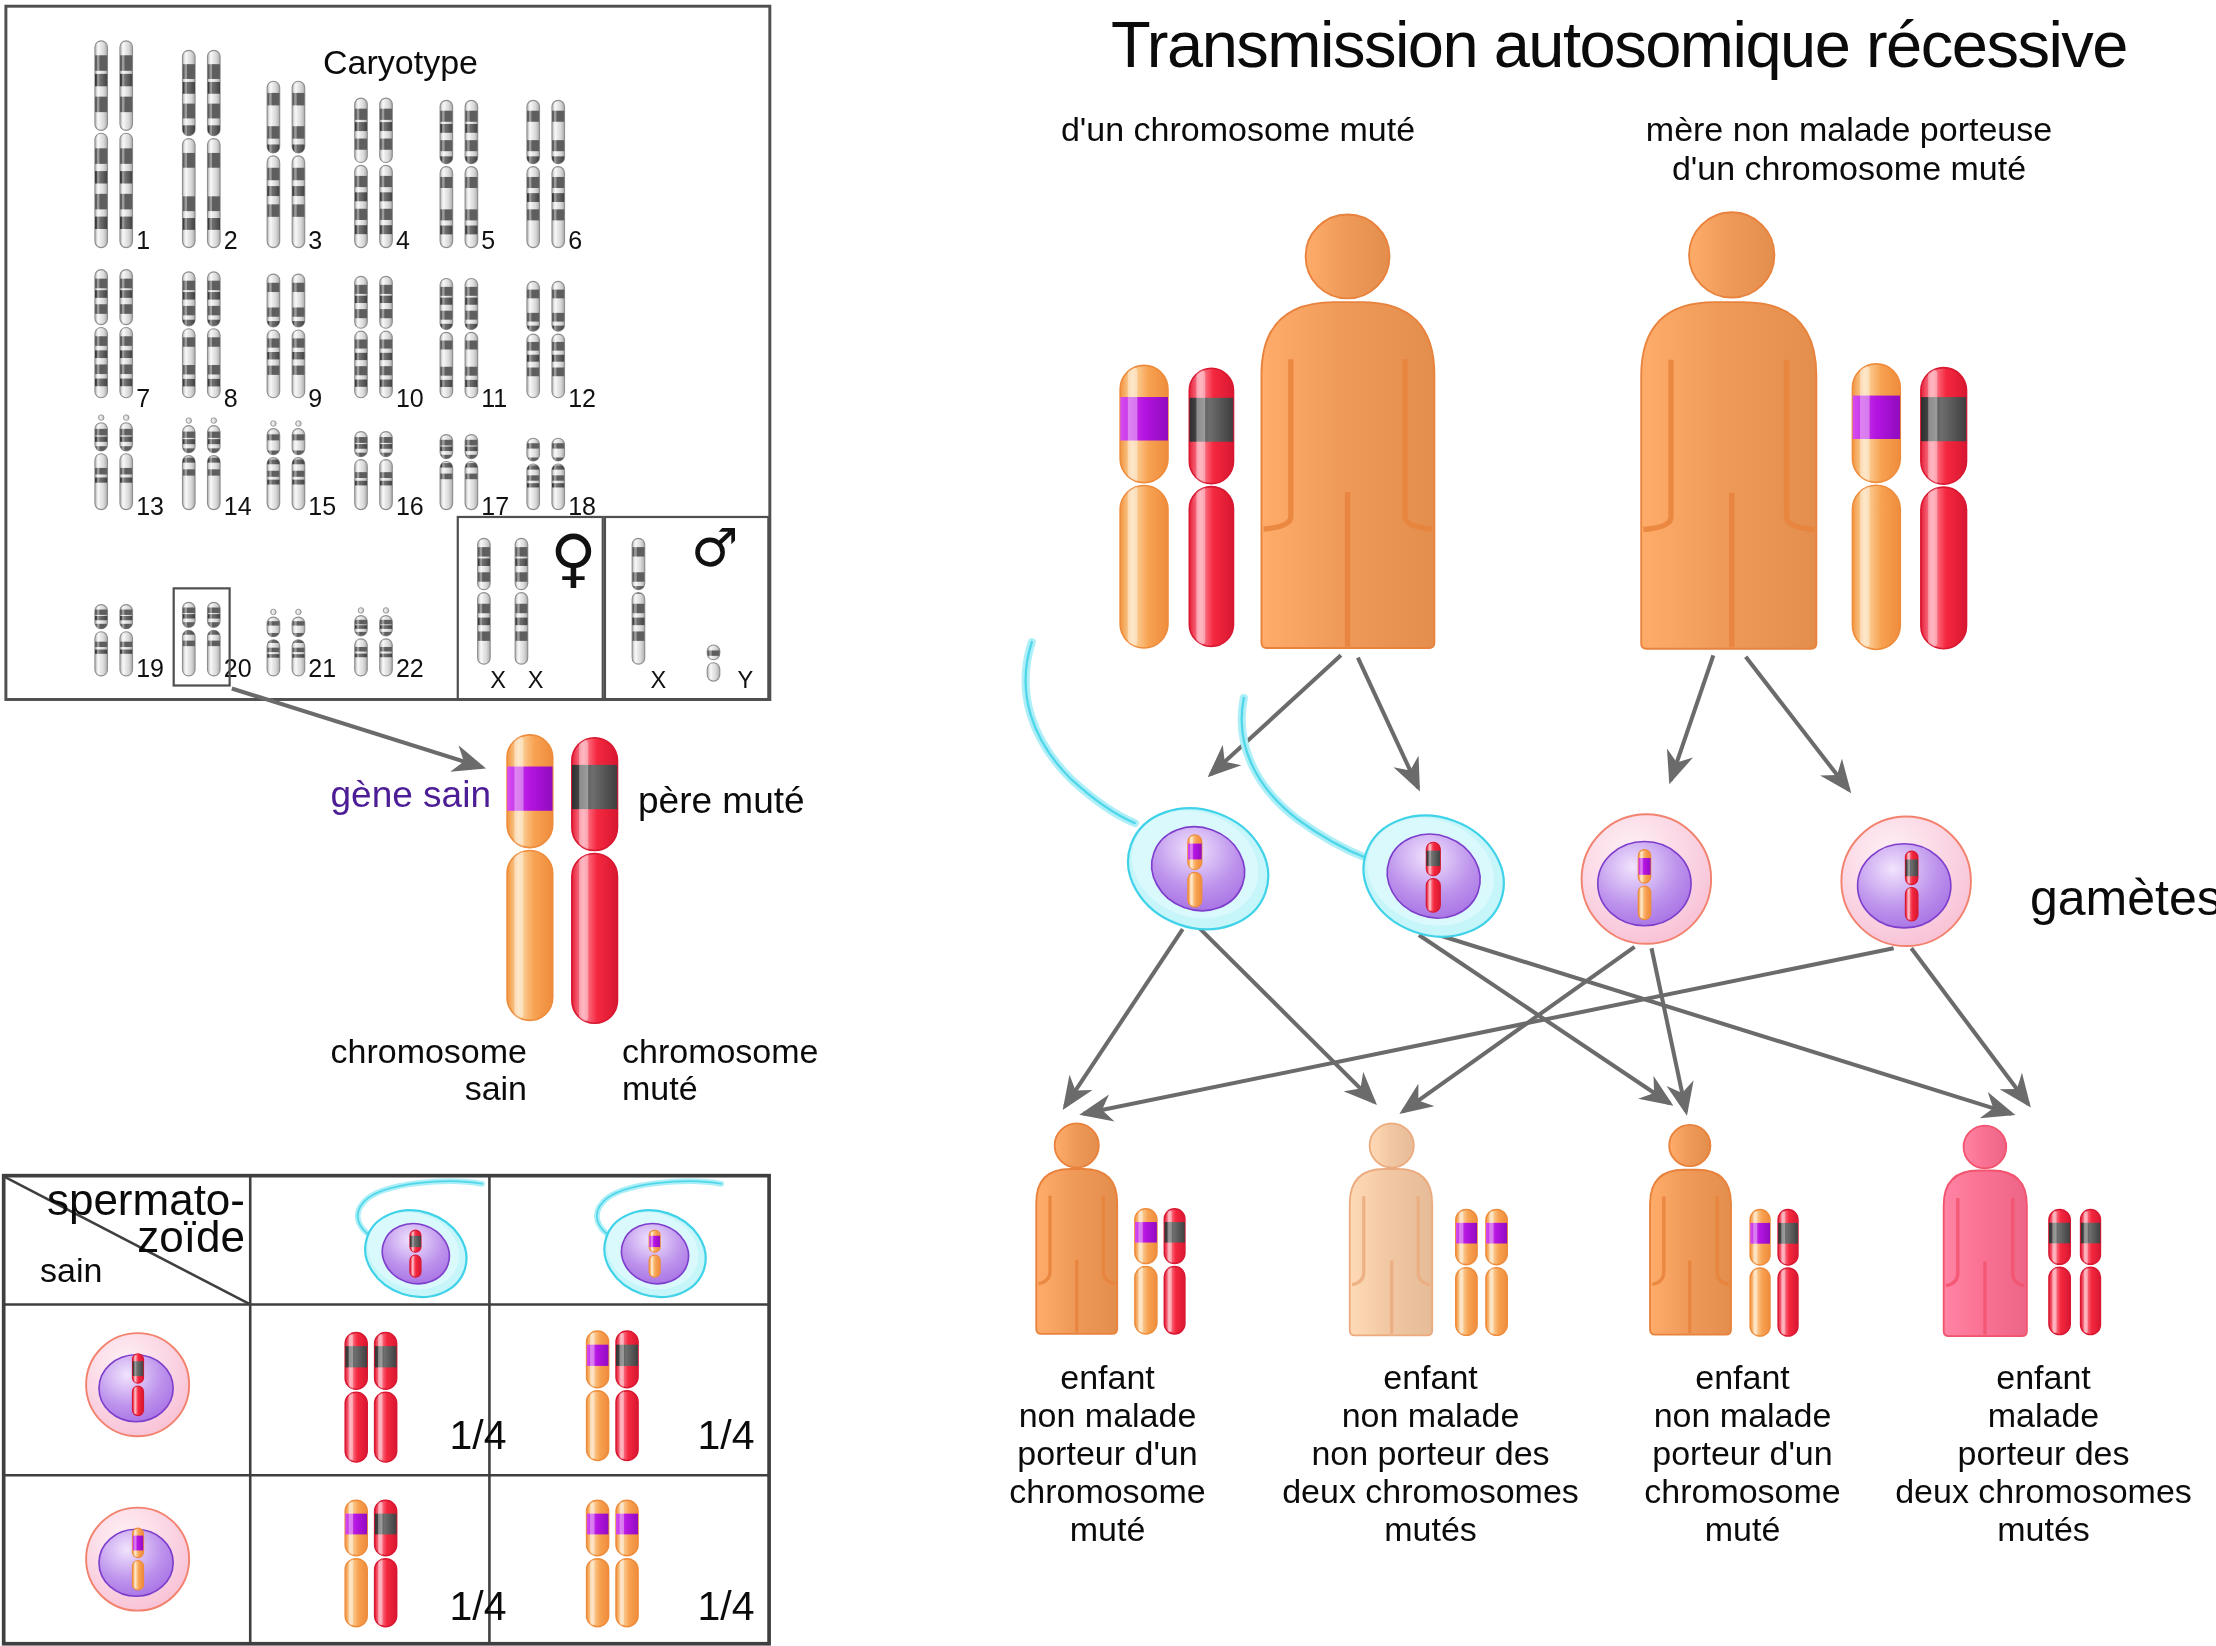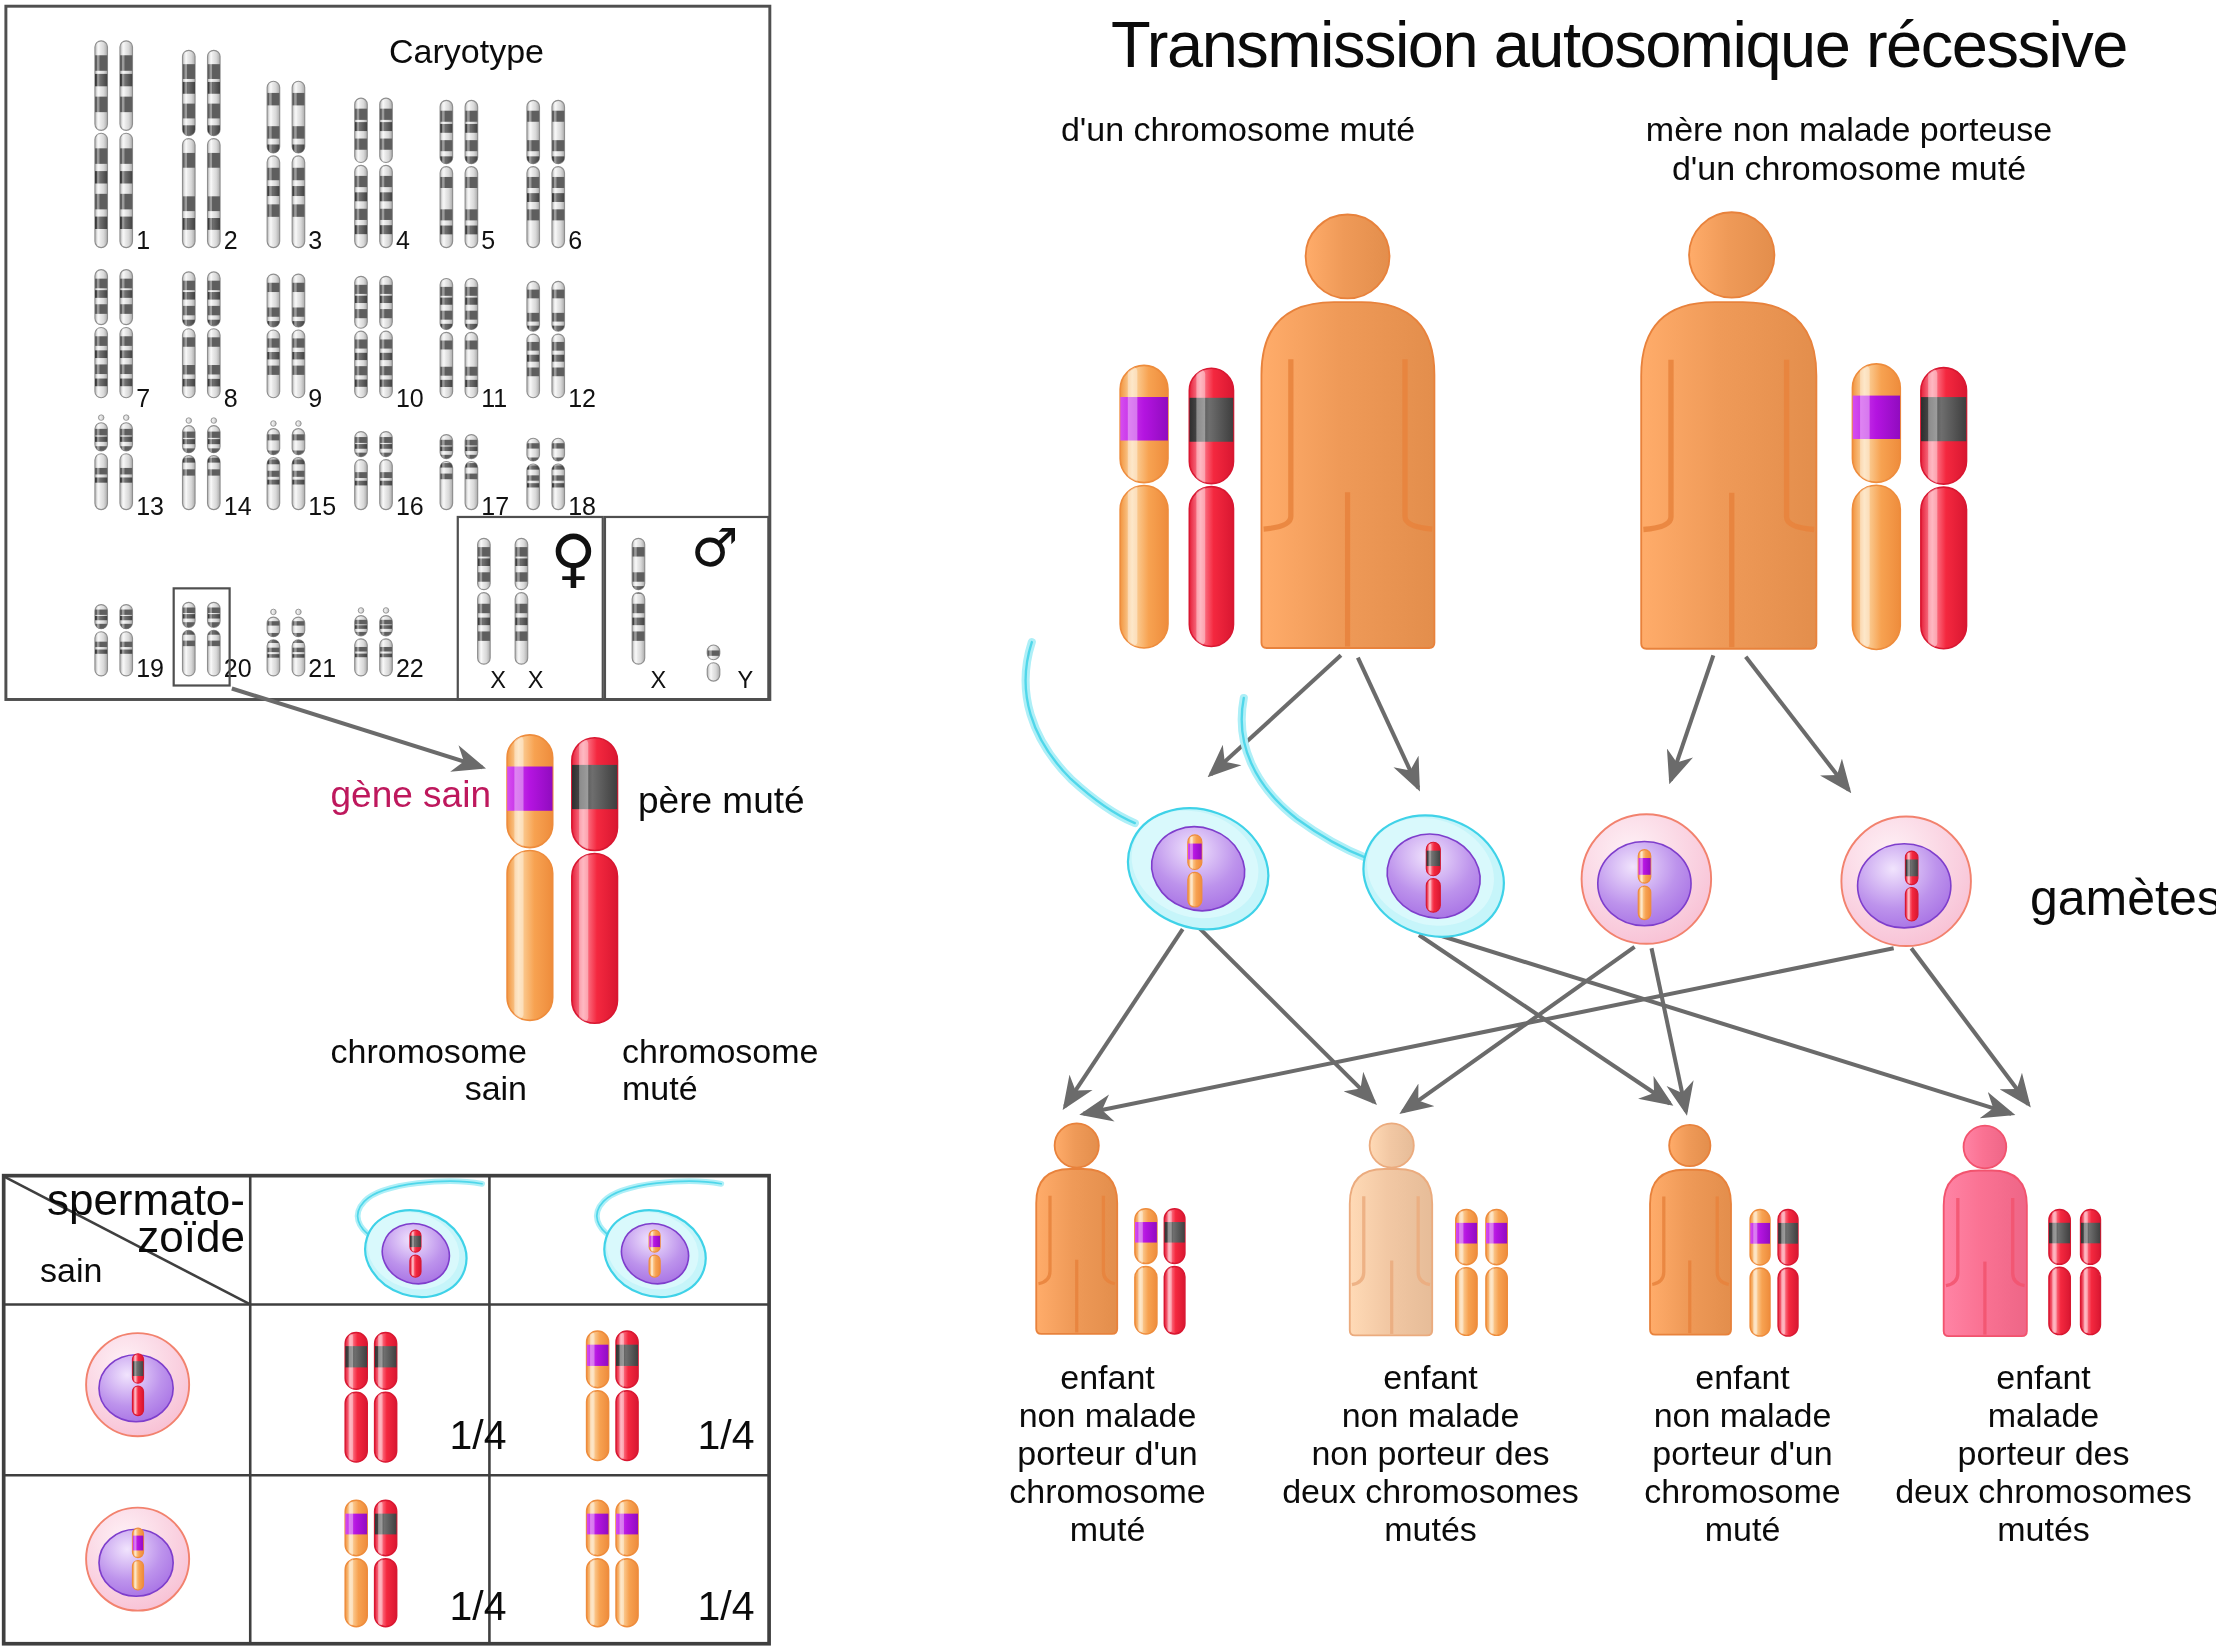--- a/index.html
+++ b/index.html
@@ -10,21 +10,21 @@
   #main-title{left:876px;top:7.4px;width:1251px;font-size:65px;letter-spacing:-1.5px;text-align:right;}
   .parent-label{width:486px;font-size:34px;line-height:39px;text-align:center;}
   #father-label{left:995px;top:110px;}
   #mother-label{left:1606px;top:110px;}
   #gametes-label{left:2030px;top:869px;font-size:50px;}
   .child-label{width:353px;font-size:34px;line-height:38px;text-align:center;top:1358px;}
   #child1-label{left:931px;}
   #child2-label{left:1254px;}
   #child3-label{left:1566px;}
   #child4-label{left:1867px;}
-  #karyotype-title{left:323px;top:32px;width:221px;font-size:34px;text-align:right;}
+  #karyotype-title{left:323px;top:43px;width:221px;font-size:34px;text-align:left;}
   #gene-sain-label{right:1725px;top:774px;font-size:37px;color:#C520C9;}
   #gene-mute-label{left:638px;top:780px;font-size:37px;}
   #chrom-sain-label{right:1689px;top:1033px;font-size:34px;line-height:37px;text-align:right;}
   #chrom-mute-label{left:622px;top:1033px;font-size:34px;line-height:37px;}
   #spermato-label{right:1971px;top:1181px;font-size:44px;line-height:37px;text-align:right;margin-left:44px;}
   #ovule-label{left:40px;top:1251px;font-size:34px;}
   .fraction{width:118px;font-size:41px;text-align:center;margin-left:44px;}
   #frac-1{left:375px;top:1412px;}
   #frac-2{left:623px;top:1412px;}
   #frac-3{left:375px;top:1583px;}
@@ -1355,21 +1355,21 @@
   </div>
   <div class="txt child-label" id="child4-label">
     <div>enfant</div>
     <div>malade</div>
     <div>porteur des</div>
     <div>deux chromosomes</div>
     <div>mutés</div>
   </div>
 
   <div class="txt" id="karyotype-title">Caryotype</div>
-  <div class="txt" id="gene-sain-label" style="color: #be185d;">gène sain</div>
+  <div class="txt" id="gene-sain-label" style="color: #4c1d95;">gène sain</div>
   <div class="txt" id="gene-mute-label">père muté</div>
   <div class="txt" id="chrom-sain-label">
     <div>chromosome</div>
     <div>sain</div>
   </div>
   <div class="txt" id="chrom-mute-label">
     <div>chromosome</div>
     <div>muté</div>
   </div>
 

